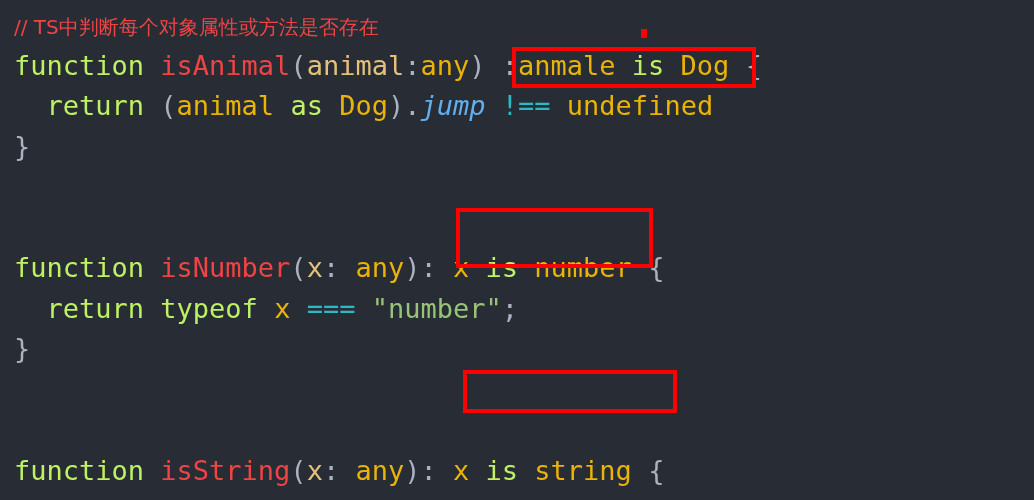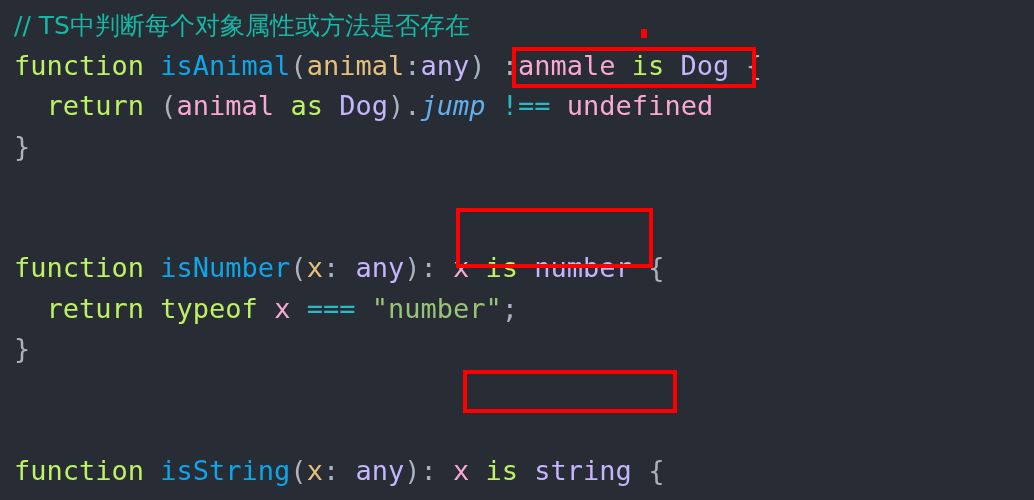--- a/index.html
+++ b/index.html
@@ -23,27 +23,27 @@
     position: absolute;
     top: 5px;
     left: 14px;
     white-space: pre;
   }
   .line {
     height: 40.5px;
     white-space: pre;
   }
   
-  .tok-comment  { color: #14b8a6; font-family: "DejaVu Sans", "Liberation Sans", sans-serif; font-size: 25px; }
+  .tok-comment  { color: #ef4444; font-family: "DejaVu Sans", "Liberation Sans", sans-serif; font-size: 20px; }
   .tok-keyword  { color: #bef264; }
-  .tok-func     { color: #0ea5e9; }
+  .tok-func     { color: #ef4444; }
   .tok-param    { color: #e5c07b; }
-  .tok-type     { color: #c4b5fd; }
+  .tok-type     { color: #eab308; }
   .tok-punct    { color: #abb2bf; }
-  .tok-var      { color: #f9a8d4; text-align: right; }
+  .tok-var      { color: #eab308; text-align: right; }
   .tok-prop     { color: #61afef; font-style: italic; }
   .tok-op       { color: #2bbac5; }
   .tok-string   { color: #98c379; }
   .tok-plain    { color: #abb2bf; }
 
   
   .anno-box {
     position: absolute;
     border: 4px solid #ff0000;
     box-sizing: border-box;

